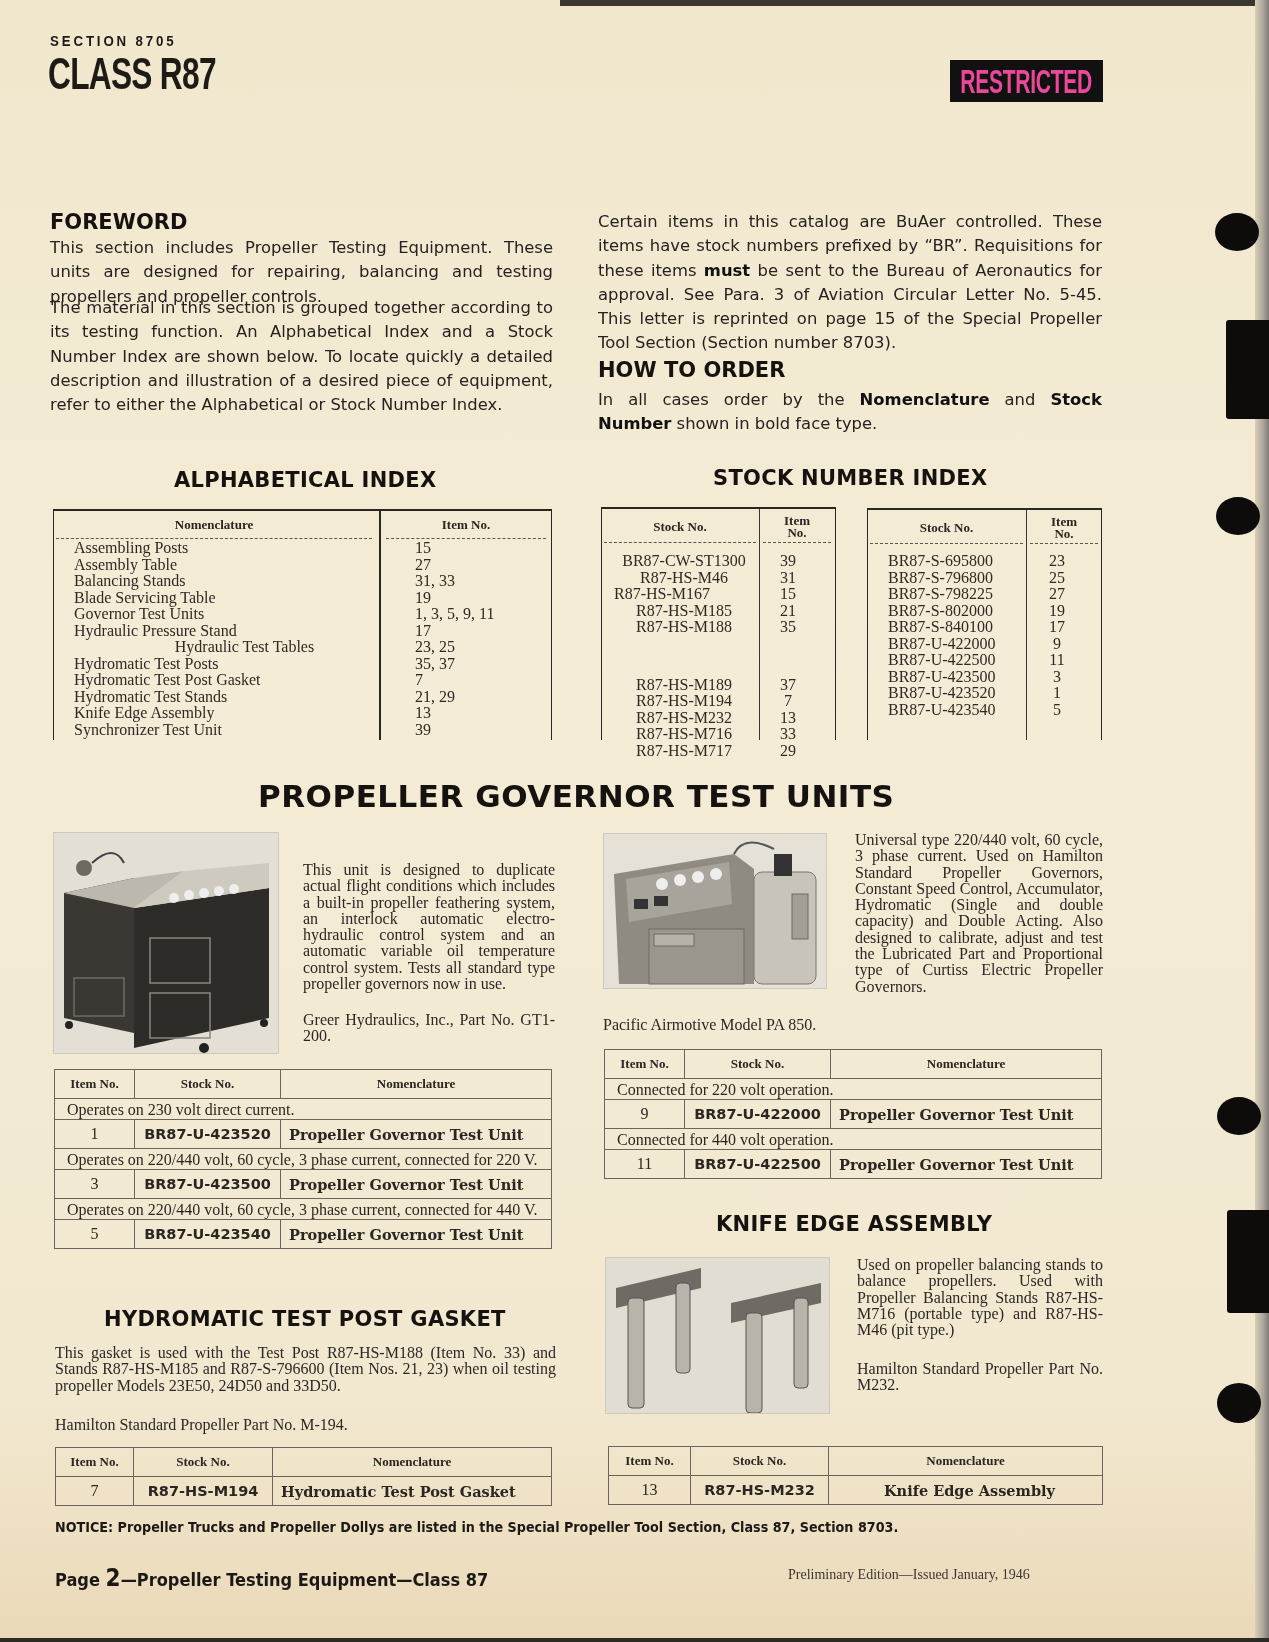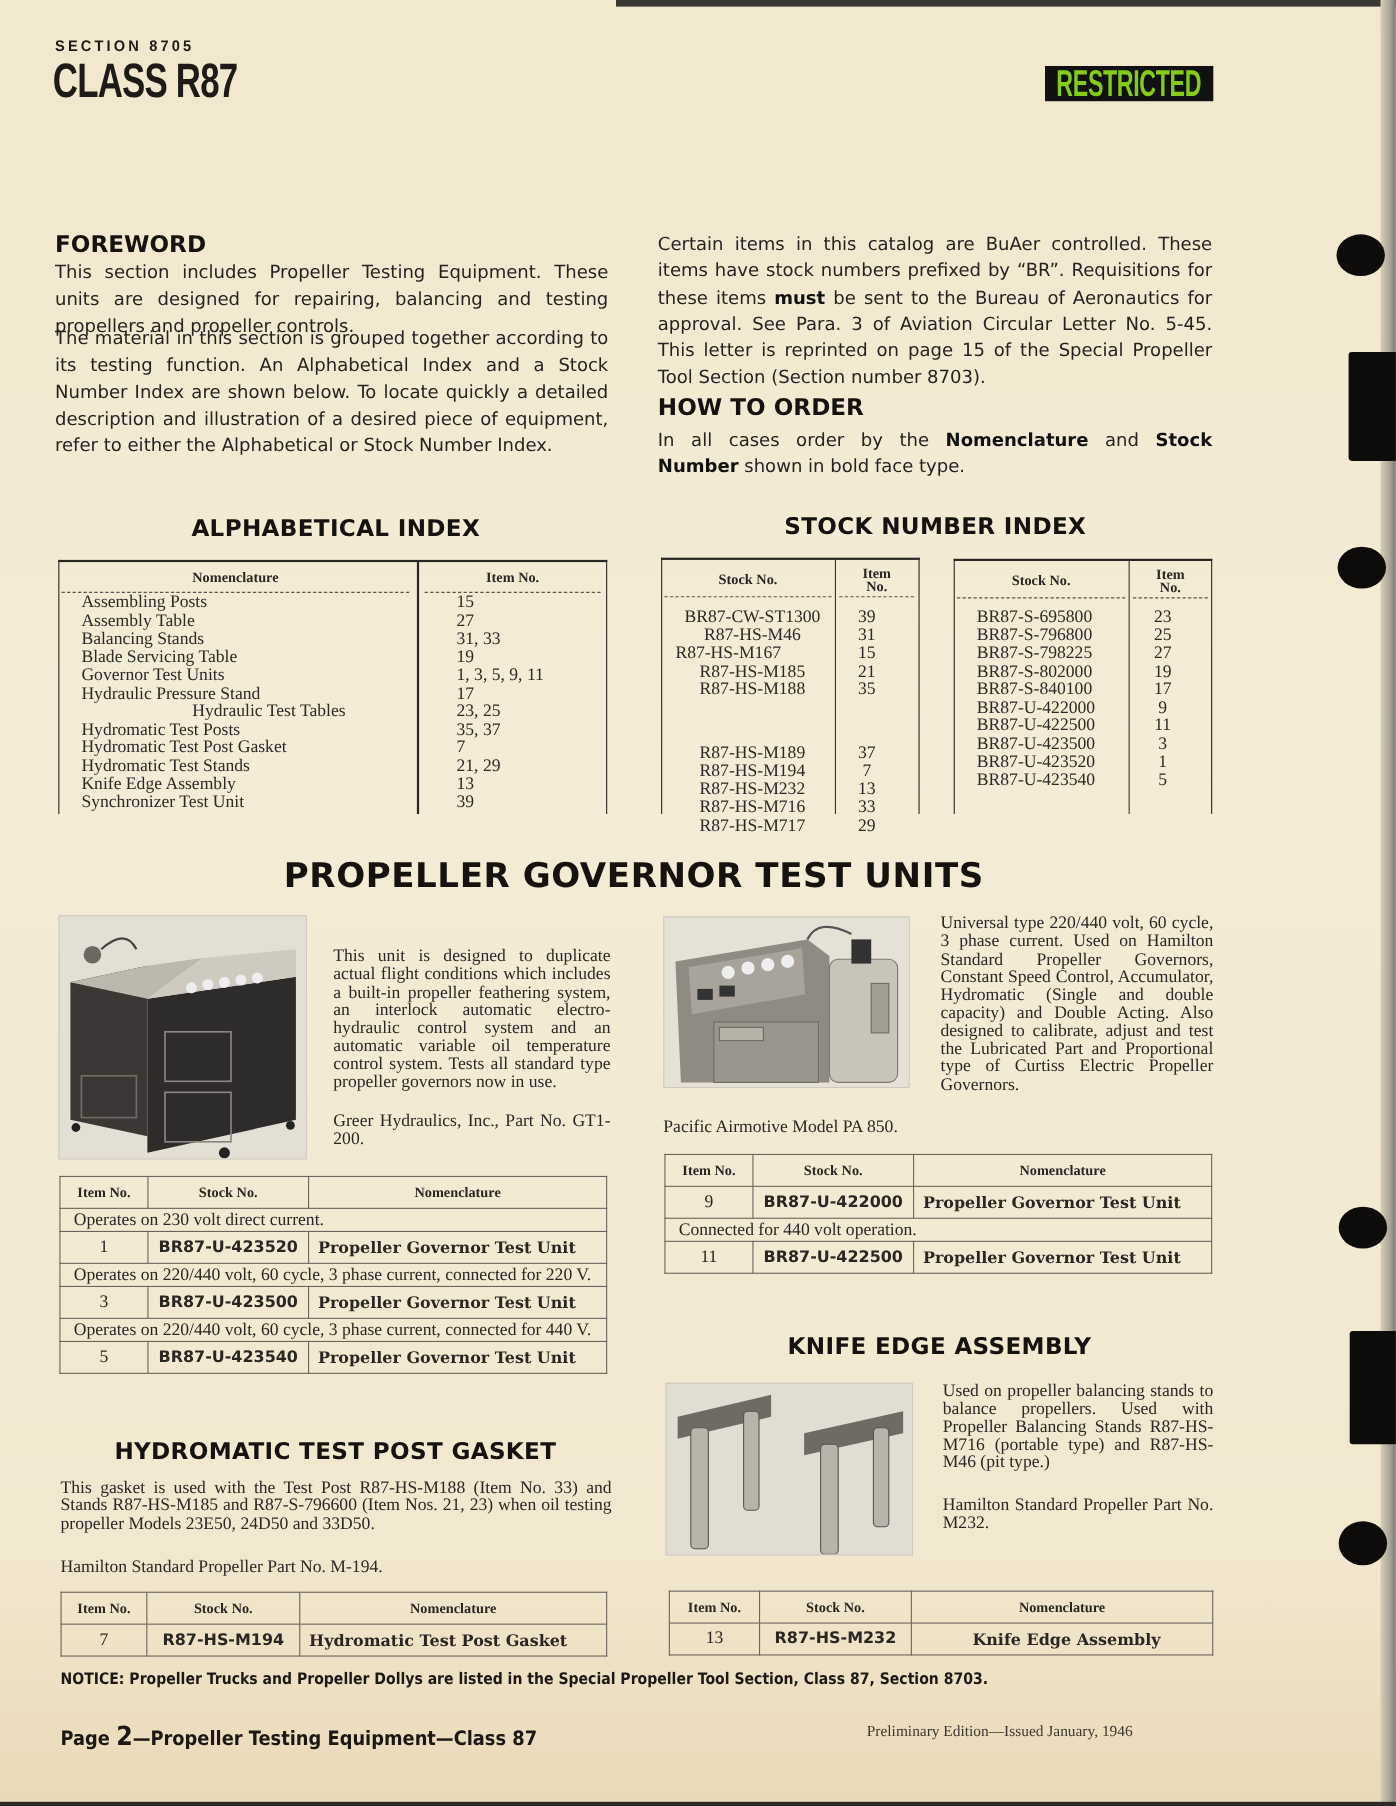--- a/index.html
+++ b/index.html
@@ -13,21 +13,21 @@
   .bottom-edge { position: absolute; left: 0; bottom: 0; width: 1269px; height: 4px; background: #2d2925; }
 
   .abs { position: absolute; }
   .cond { font-family: "Liberation Sans", sans-serif; font-weight: bold; transform-origin: left top; }
 
   .section-label { left: 50px; top: 33px; font-size: 14px; letter-spacing: 3px; font-weight: bold; transform: scaleX(0.95); }
   .class-label { left: 48px; top: 52px; font-size: 44px; letter-spacing: -1px; transform: scaleX(0.72); line-height: 1; }
   .banner { left: 240px; top: 57px; width: 710px; height: 43px; background: #c7c2b5; border-top: 1px solid #9e998e; border-bottom: 2px solid #8a867c;
     display: flex; align-items: center; padding-left: 8px; }
   .banner-text { font-size: 20px; letter-spacing: 3px; white-space: nowrap; transform: scaleX(0.78); transform-origin: left center; font-weight: bold; color: #1f1d1a; }
-  .restricted { left: 950px; top: 60px; width: 153px; height: 32px; background: #111; color: #84cc16;
+  .restricted { left: 950px; top: 60px; width: 153px; height: 42px; background: #111; color: #ec4899;
     display: flex; align-items: center; justify-content: center; }
   .restricted span { font-size: 34px; transform: scaleX(0.62); display: inline-block; letter-spacing: -0.5px; }
 
   .title { font-family: "DejaVu Sans", sans-serif; font-weight: bold; color: #15120f; white-space: nowrap; }
   .main-title { left: 287px; top: 153px; font-size: 31px; letter-spacing: 0.5px; }
   .h-side { font-size: 21px; font-weight: bold; }
   .para { font-size: 16.4px; line-height: 24.3px; text-align: justify; color: #262220; }
   .para b { font-weight: bold; color: #111; }
 
   .sub-title { font-size: 21px; font-weight: bold; letter-spacing: 0.3px; }
@@ -232,20 +232,23 @@
     </table>
 
   <table class="items abs" style="left:604px;top:1049px;width:498px;">
     <tbody>
         <tr>
       <th style="width:80px;">Item No.</th>
       <th style="width:146px;">Stock No.</th>
       <th>Nomenclature</th>
     </tr>
     <tr>
+          <td class="note" colspan="3">Connected for 220 volt operation.</td>
+        </tr>
+    <tr>
           <td class="num">9</td>
           <td class="stock">BR87-U-422000</td>
           <td class="nom">Propeller Governor Test Unit</td>
         </tr>
     <tr>
           <td class="note" colspan="3">Connected for 440 volt operation.</td>
         </tr>
     <tr>
           <td class="num">11</td>
           <td class="stock">BR87-U-422500</td>

